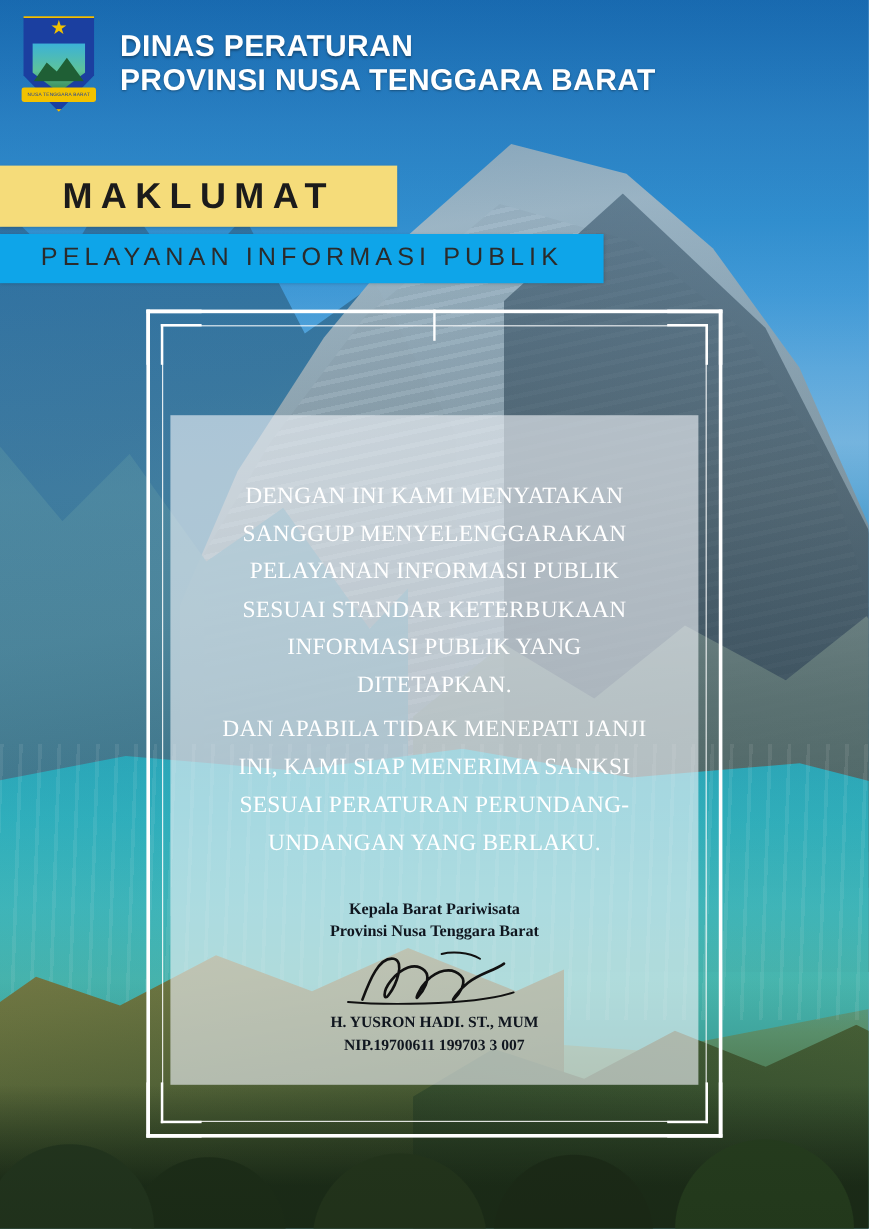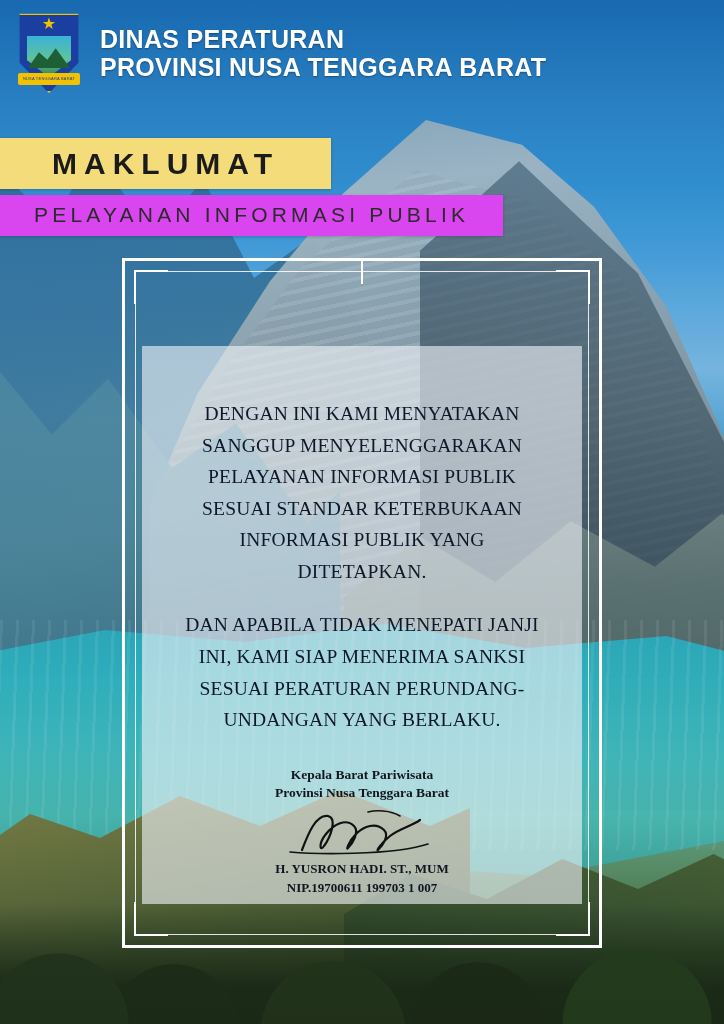--- a/index.html
+++ b/index.html
@@ -167,21 +167,21 @@
     display: flex; flex-direction: column; align-items: flex-start;
   }
   .banner-top {
     background: #f5dc7a;
     padding: 9px 52px 8px;
     font-size: 30px; font-weight: bold; letter-spacing: 7px;
     color: #1b1b1b;
     box-shadow: 0 1px 3px rgba(0,0,0,.2);
   }
   .banner-bottom {
-    background: #d946ef;
+    background: #0ea5e9;
     margin-top: 6px;
     padding: 8px 34px 9px;
     font-size: 21px; letter-spacing: 4.2px;
     color: #2b2b2b;
     box-shadow: 0 1px 3px rgba(0,0,0,.2);
   }
 
   
   .frame {
     position: absolute; left: 122px; top: 258px; width: 480px; height: 690px;
@@ -215,24 +215,24 @@
   .panel {
     position: absolute; left: 142px; top: 346px; width: 440px; height: 558px;
     background: rgba(240,243,248,.62);
     padding: 52px 34px 18px;
   }
   .declaration {
     text-align: center;
     font-family: "Liberation Serif", serif;
     font-size: 19.5px;
     line-height: 1.62;
-    color: #0f172a;
+    color: #ffffff;
     letter-spacing: .2px;
   }
-  .declaration p + p { margin-top: 22px; }
+  .declaration p + p { margin-top: 5px; }
 
   .sign-block {
     margin-top: 30px;
     text-align: center;
     font-family: "Liberation Serif", serif;
     color: #10161f;
   }
   .sign-role {
     font-size: 13.5px; font-weight: bold; line-height: 1.35;
   }
@@ -322,17 +322,17 @@
       <div class="sign-role">Kepala Barat Pariwisata</div>
       <div class="sign-role">Provinsi Nusa Tenggara Barat</div>
       <div class="signature">
         <svg width="180" height="56" viewBox="0 0 180 56" fill="none">
           <path d="M30 46 C36 30, 44 10, 56 12 C66 14, 58 34, 52 42 C48 48, 46 40, 54 30 C62 20, 74 14, 82 22 C88 28, 80 40, 76 44 C74 47, 76 38, 84 30 C92 22, 104 18, 112 26 C118 32, 110 42, 106 46 C104 48, 108 40, 118 32 C128 24, 140 22, 148 16" stroke="#111" stroke-width="2.2" stroke-linecap="round" fill="none"></path>
           <path d="M18 48 C40 50, 120 52, 156 40" stroke="#111" stroke-width="1.6" stroke-linecap="round" fill="none"></path>
           <path d="M96 8 C104 6, 118 6, 128 12" stroke="#111" stroke-width="1.6" stroke-linecap="round" fill="none"></path>
         </svg>
       </div>
       <div class="sign-name">H. YUSRON HADI. ST., MUM</div>
-      <div class="sign-name">NIP.19700611 199703 1 007</div>
+      <div class="sign-name">NIP.19700611 199703 3 007</div>
     </div>
   </div>
 
 </div>
 
 </body></html>

